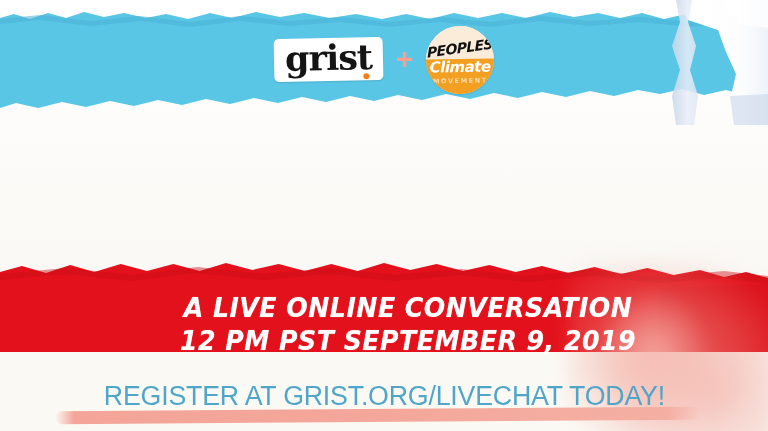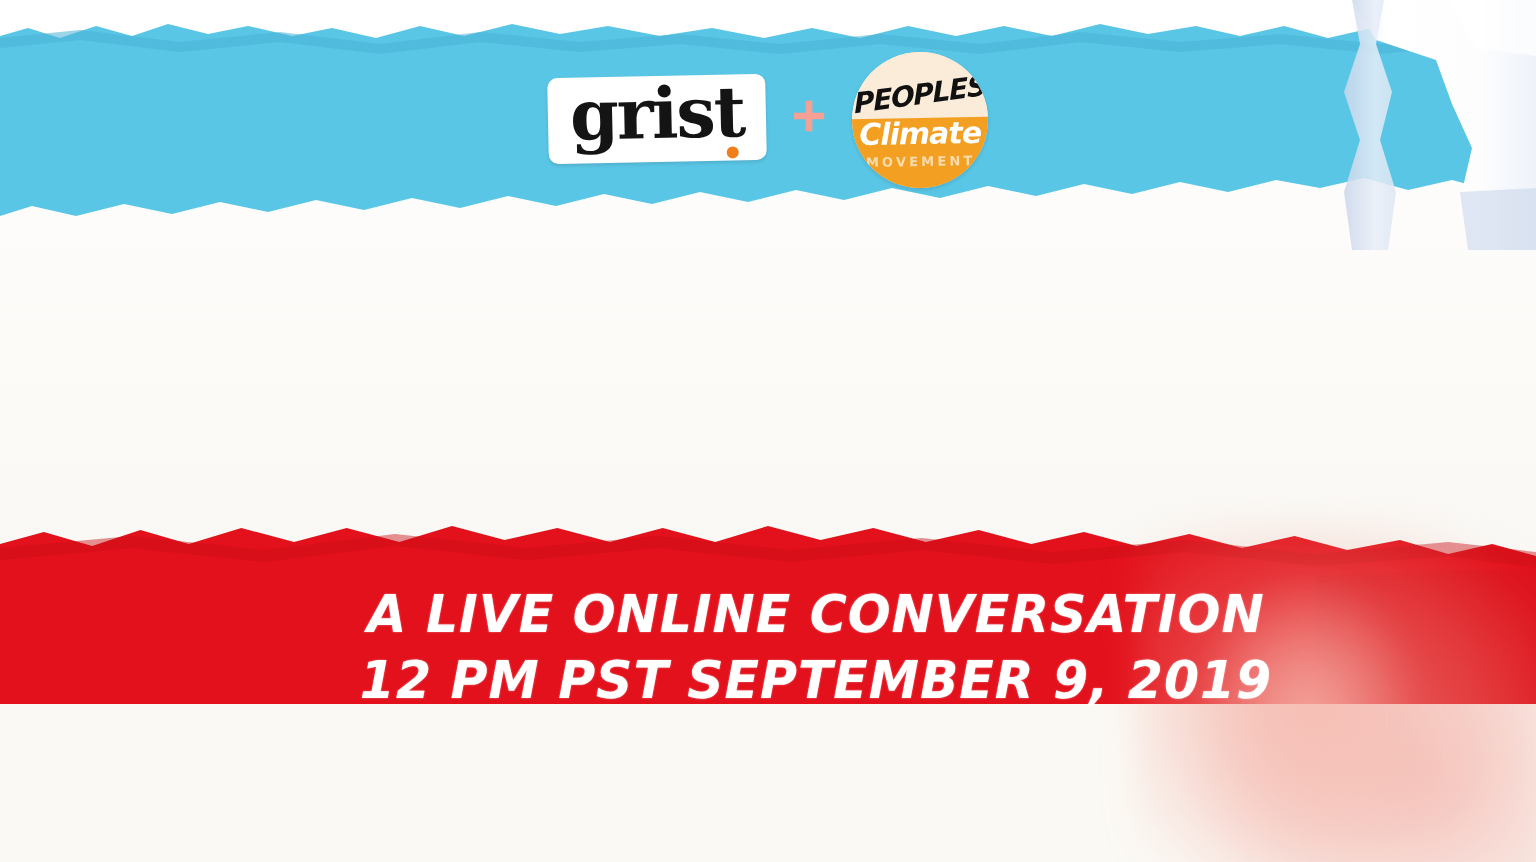--- a/index.html
+++ b/index.html
@@ -249,14 +249,18 @@
       <span id="pcm-movement">MOVEMENT</span>
     </div>
   </div>
 
 
   <div id="redtext">
     <span class="marker-line">A LIVE ONLINE CONVERSATION</span>
     <span class="marker-line">12 PM PST SEPTEMBER 9, 2019</span>
   </div>
 
+  <div id="register">
+    <span id="register-stroke"></span>
+    <span id="register-text">REGISTER AT GRIST.ORG/LIVECHAT TODAY!</span>
+  </div>
 
 </div>
 
 </body></html>

